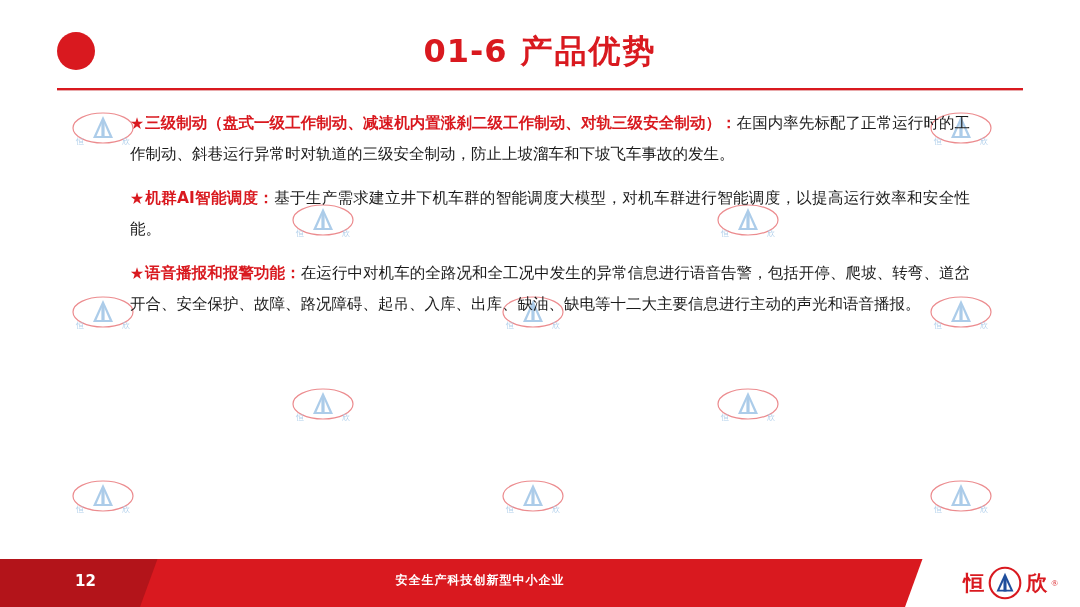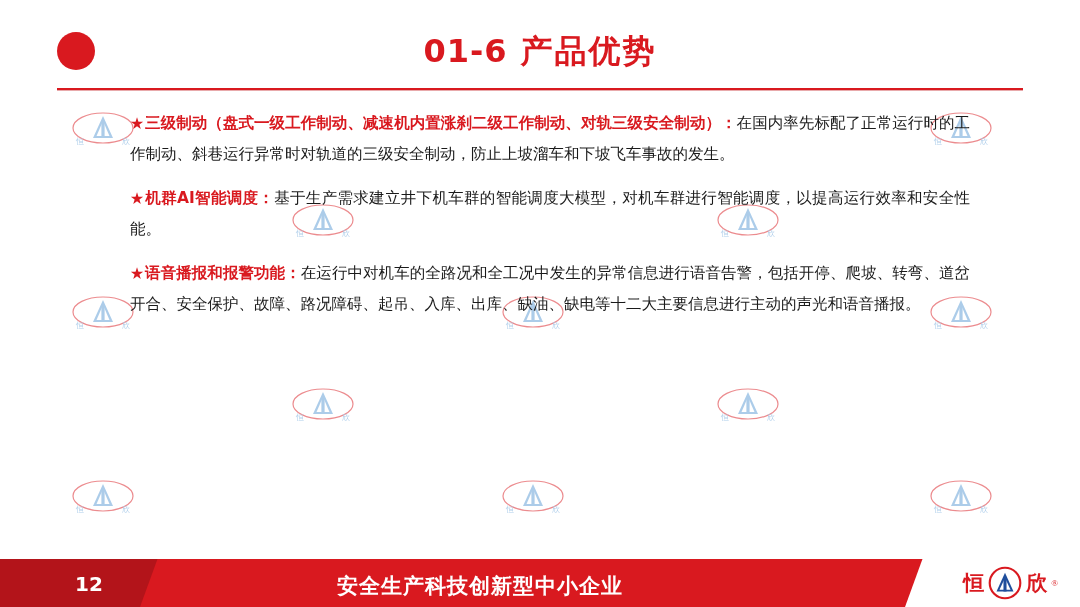--- a/index.html
+++ b/index.html
@@ -117,31 +117,31 @@
     transform: skewX(-20deg);
     transform-origin: bottom right;
     margin-right: -40px;
   }
   .page-num {
     position: absolute;
     left: 75px; top: 13px;
     color: #ffffff;
     font-family: "DejaVu Sans", "Liberation Sans", sans-serif;
     font-weight: bold;
-    font-size: 20px;
+    font-size: 15px;
     z-index: 2;
   }
   .footer-slogan {
     position: absolute;
     left: 0; right: 0; top: 13px;
     text-align: center;
     color: #ffffff;
     font-family: "DejaVu Sans", "Liberation Sans", sans-serif;
     font-weight: bold;
-    font-size: 21px;
+    font-size: 12px;
     letter-spacing: 1px;
     z-index: 2;
     padding-right: 120px;
   }
   .brand {
     position: absolute;
     right: 22px; top: 7px;
     z-index: 3;
     display: flex;
     align-items: center;

